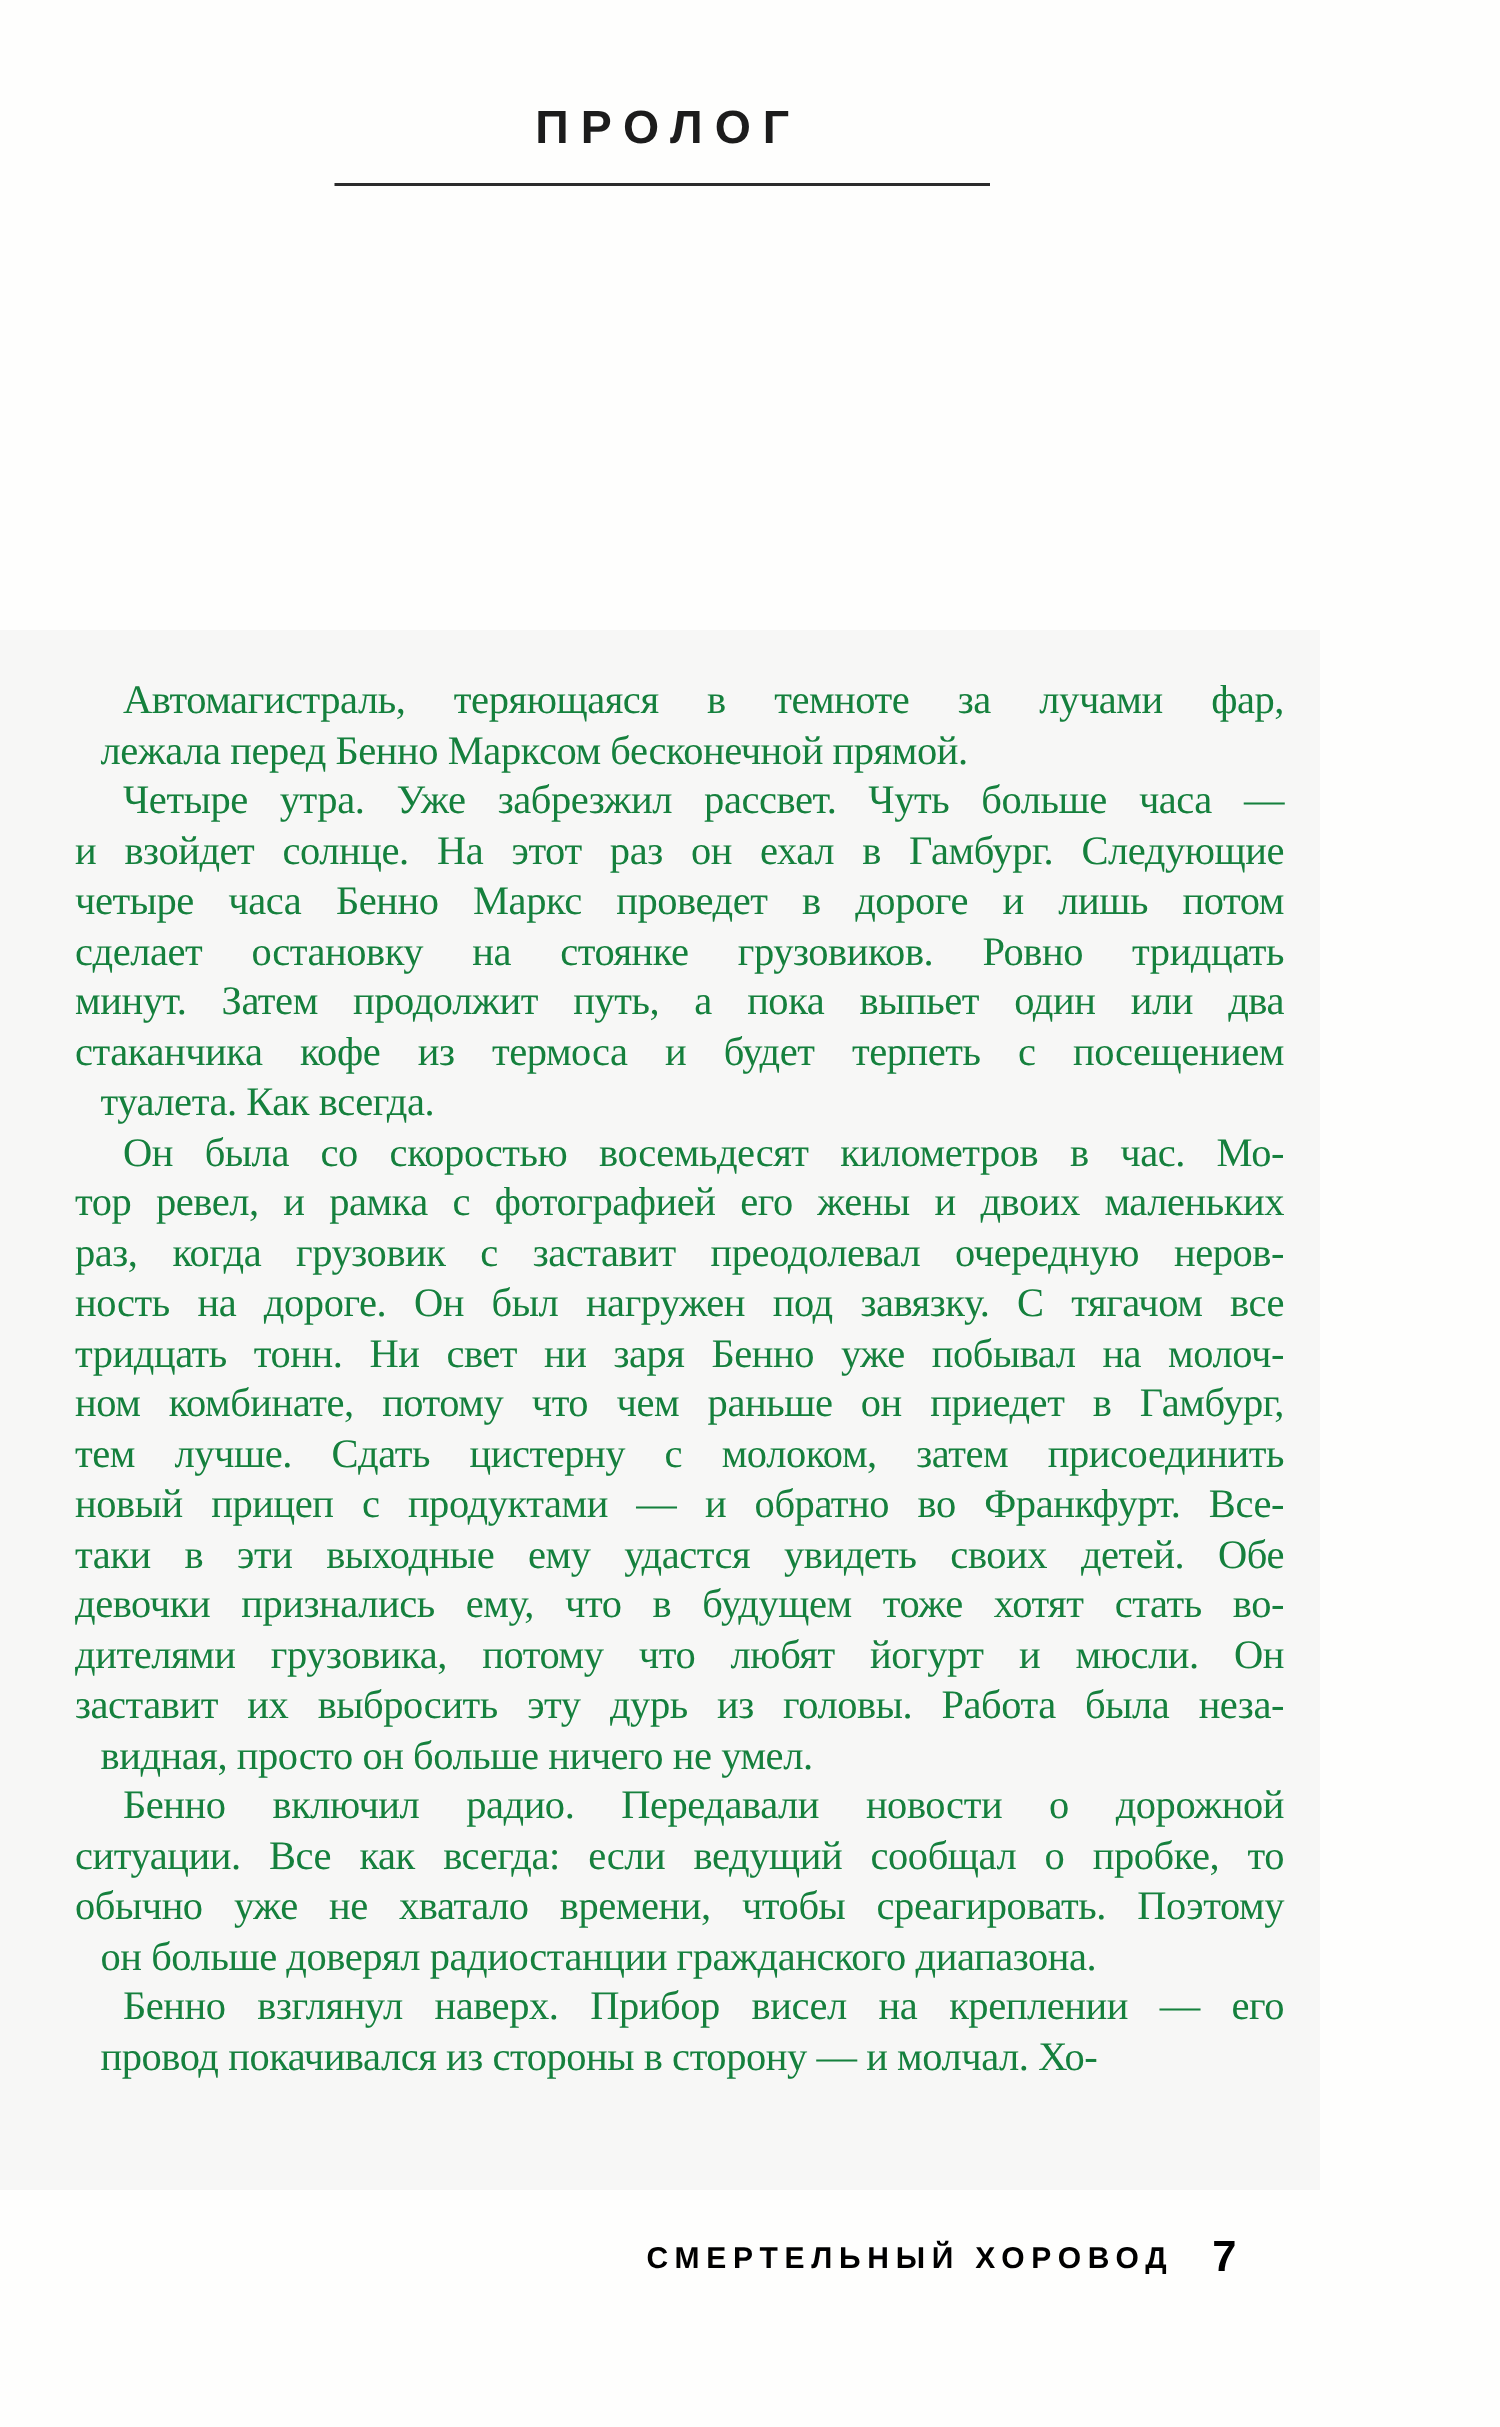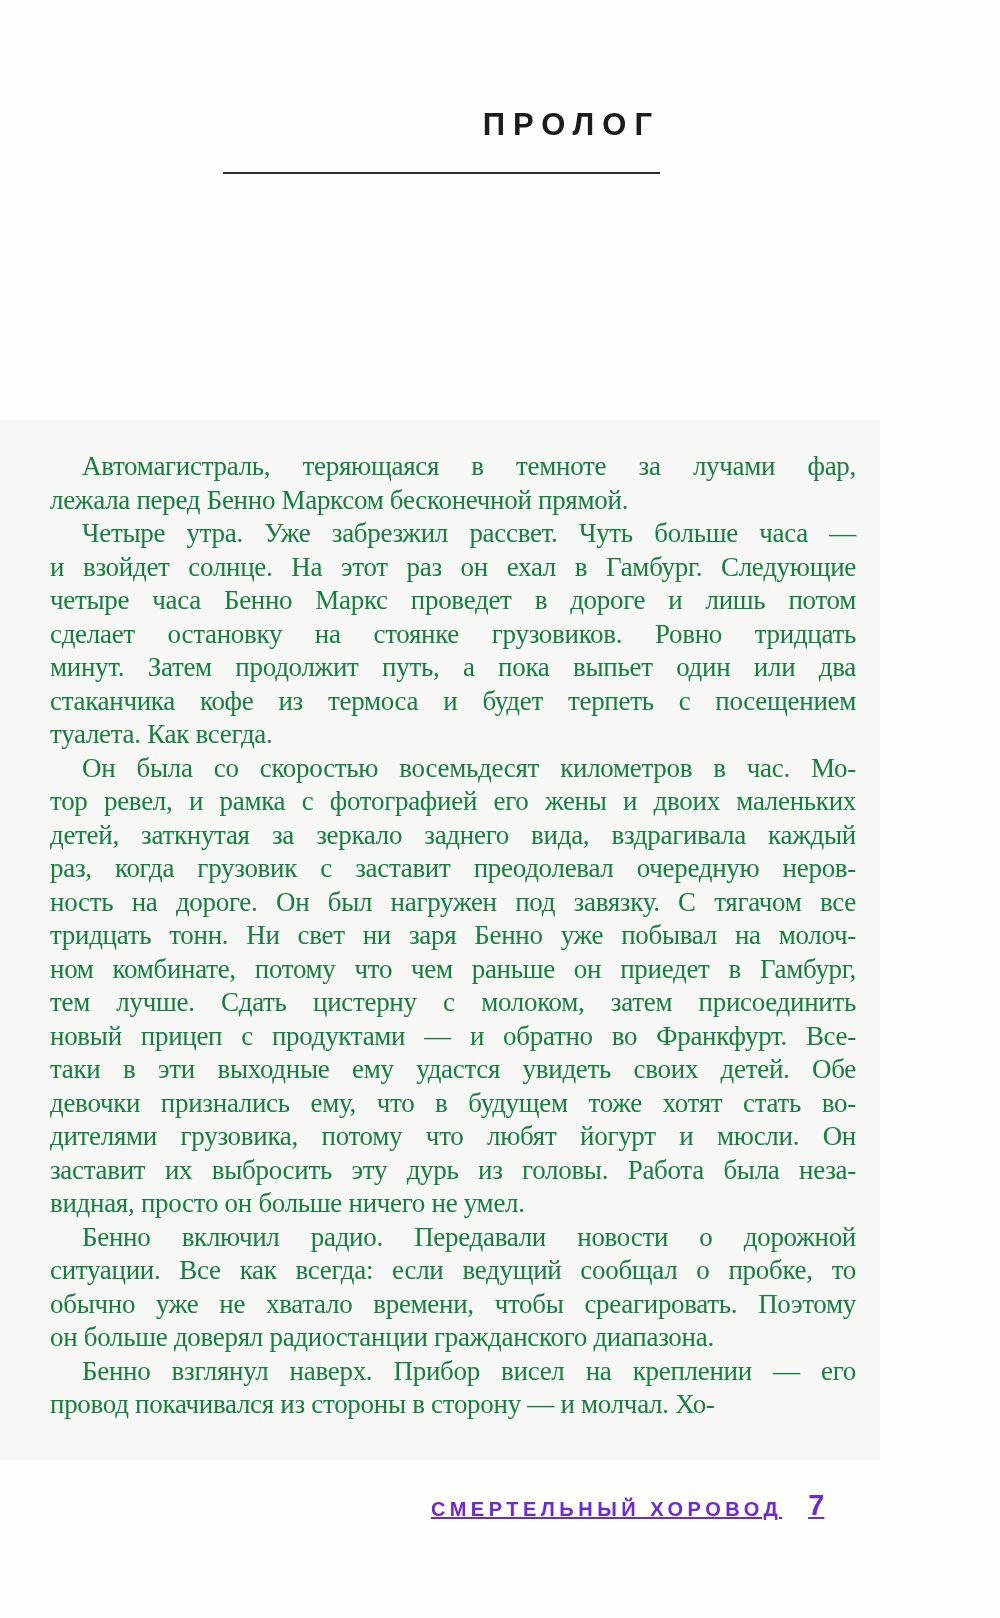--- a/index.html
+++ b/index.html
@@ -25,24 +25,23 @@
     width: 880px;
     height: 1040px;
     background: rgba(120,120,115,0.05);
     pointer-events: none;
   }
   .title-block {
     position: absolute;
     left: 223px;
     top: 68px;
     width: 437px;
-    text-align: right;
+    text-align: center;
     border-bottom: 2px solid #2b2b2b;
-    padding-bottom: 30px;
-    margin-top: 40px;
+    padding-bottom: 20px;
   }
   .title-block h1 {
     margin: 0;
     font-family: "Liberation Sans", sans-serif;
     font-size: 31px;
     line-height: 34px;
     font-weight: 700;
     letter-spacing: 8px;
     text-indent: 8px; 
     color: #1c1c1c;
@@ -58,33 +57,33 @@
   }
   .body-text .line {
     height: 33.5px;
     line-height: 33.5px;
     text-align: justify;
     text-align-last: justify;
     white-space: nowrap;
   }
   .body-text .line.lastline {
     text-align-last: left;
+    margin-left: 17px;
   }
   .body-text .line.indent {
     text-indent: 32px;
   }
   .footer {
     position: absolute;
     left: 431px;
     top: 1489px;
     display: flex;
-    align-items: flex-end;
+    align-items: center;
     font-family: "Liberation Sans", sans-serif;
-    color: #6d28d9;
-    text-decoration: underline;
+    color: #000000;
   }
   .running-title {
     font-size: 20px;
     line-height: 26px;
     font-weight: 700;
     letter-spacing: 4.5px;
   }
   .page-number {
     font-size: 29px;
     font-weight: 700;
@@ -107,21 +106,20 @@
       <div class="line lastline">лежала перед Бенно Марксом бесконечной прямой.</div>
       <div class="line indent">Четыре утра. Уже забрезжил рассвет. Чуть больше часа —</div>
       <div class="line">и взойдет солнце. На этот раз он ехал в Гамбург. Следующие</div>
       <div class="line">четыре часа Бенно Маркс проведет в дороге и лишь потом</div>
       <div class="line">сделает остановку на стоянке грузовиков. Ровно тридцать</div>
       <div class="line">минут. Затем продолжит путь, а пока выпьет один или два</div>
       <div class="line">стаканчика кофе из термоса и будет терпеть с посещением</div>
       <div class="line lastline">туалета. Как всегда.</div>
       <div class="line indent">Он была со скоростью восемьдесят километров в час. Мо-</div>
       <div class="line">тор ревел, и рамка с фотографией его жены и двоих маленьких</div>
-      <div class="line">детей, заткнутая за зеркало заднего вида, вздрагивала каждый</div>
       <div class="line">раз, когда грузовик с заставит преодолевал очередную неров-</div>
       <div class="line">ность на дороге. Он был нагружен под завязку. С тягачом все</div>
       <div class="line">тридцать тонн. Ни свет ни заря Бенно уже побывал на молоч-</div>
       <div class="line">ном комбинате, потому что чем раньше он приедет в Гамбург,</div>
       <div class="line">тем лучше. Сдать цистерну с молоком, затем присоединить</div>
       <div class="line">новый прицеп с продуктами — и обратно во Франкфурт. Все-</div>
       <div class="line">таки в эти выходные ему удастся увидеть своих детей. Обе</div>
       <div class="line">девочки признались ему, что в будущем тоже хотят стать во-</div>
       <div class="line">дителями грузовика, потому что любят йогурт и мюсли. Он</div>
       <div class="line">заставит их выбросить эту дурь из головы. Работа была неза-</div>

